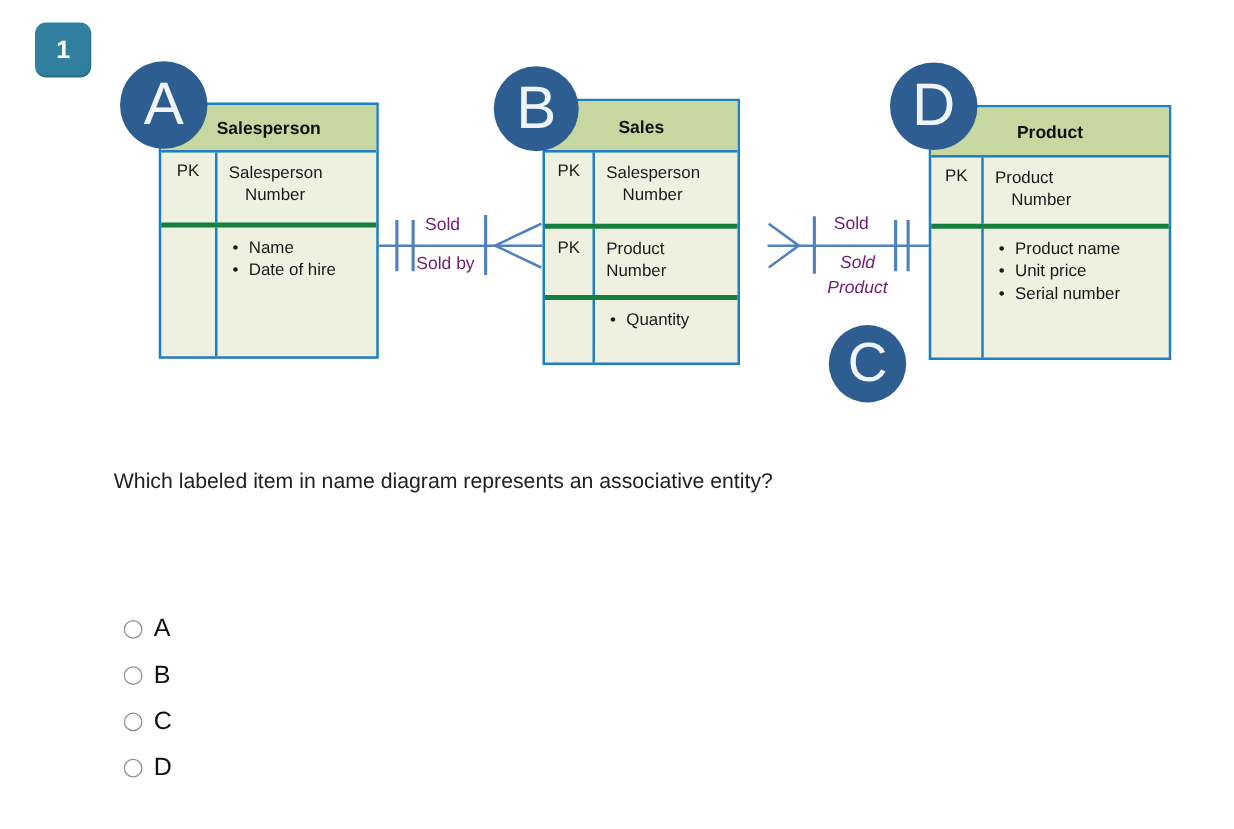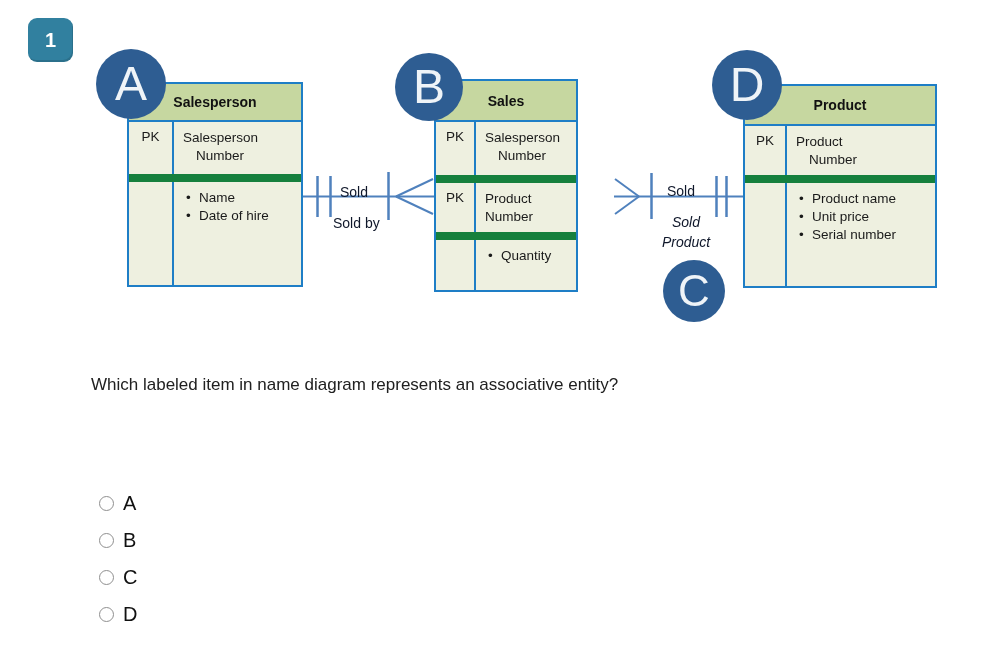--- a/index.html
+++ b/index.html
@@ -37,21 +37,21 @@
     flex-direction: column;
   }
   .etable .hdr {
     background: #c6d7a0;
     border-bottom: 2px solid #1e7ec6;
     display: flex; align-items: center; justify-content: center;
     font-weight: bold;
     font-size: 14px;
     color: #111;
   }
-  .erow { display: flex; border-bottom: 8px solid #15803d; }
+  .erow { display: flex; border-bottom: 4px solid #15803d; }
   .erow:last-child { border-bottom: none; flex: 1; }
   .pkcell {
     border-right: 2px solid #1e7ec6;
     padding-top: 7px;
     text-align: center;
     font-size: 13.5px;
     flex: 0 0 auto;
   }
   .attrcell {
     flex: 1;
@@ -95,25 +95,24 @@
     width: 987px; height: 663px;
     z-index: 2;
     pointer-events: none;
   }
   .connectors line { stroke: #4f81bd; }
 
   
   .rel-label {
     position: absolute;
     font-size: 14px;
-    color: #0f172a;
+    color: #701a75;
     z-index: 2;
     line-height: 1.45;
     white-space: nowrap;
-    margin-top: 13px;
   }
   .rel-label.wrap { white-space: normal; text-align: center; }
 
   
   .question {
     position: absolute;
     left: 91px; top: 375px;
     font-size: 17px;
     color: #212121;
   }
@@ -161,21 +160,21 @@
       </div>
       <div class="erow">
         <div class="pkcell" style="width:45px;"></div>
         <div class="attrcell">
           <div class="bullet">Name</div>
           <div class="bullet">Date of hire</div>
         </div>
       </div>
     </div>
 
-    <div class="etable" style="left:434px; top:79px; width:144px; height:213px;">
+    <div class="etable" style="left:434px; top:79px; width:158px; height:213px;">
       <div class="hdr" style="height:41px;">Sales</div>
       <div class="erow" style="height:61px;">
         <div class="pkcell" style="width:40px;">PK</div>
         <div class="attrcell">
           <div>Salesperson</div>
           <div class="line2 ind">Number</div>
         </div>
       </div>
       <div class="erow" style="height:57px;">
         <div class="pkcell" style="width:40px;">PK</div>

